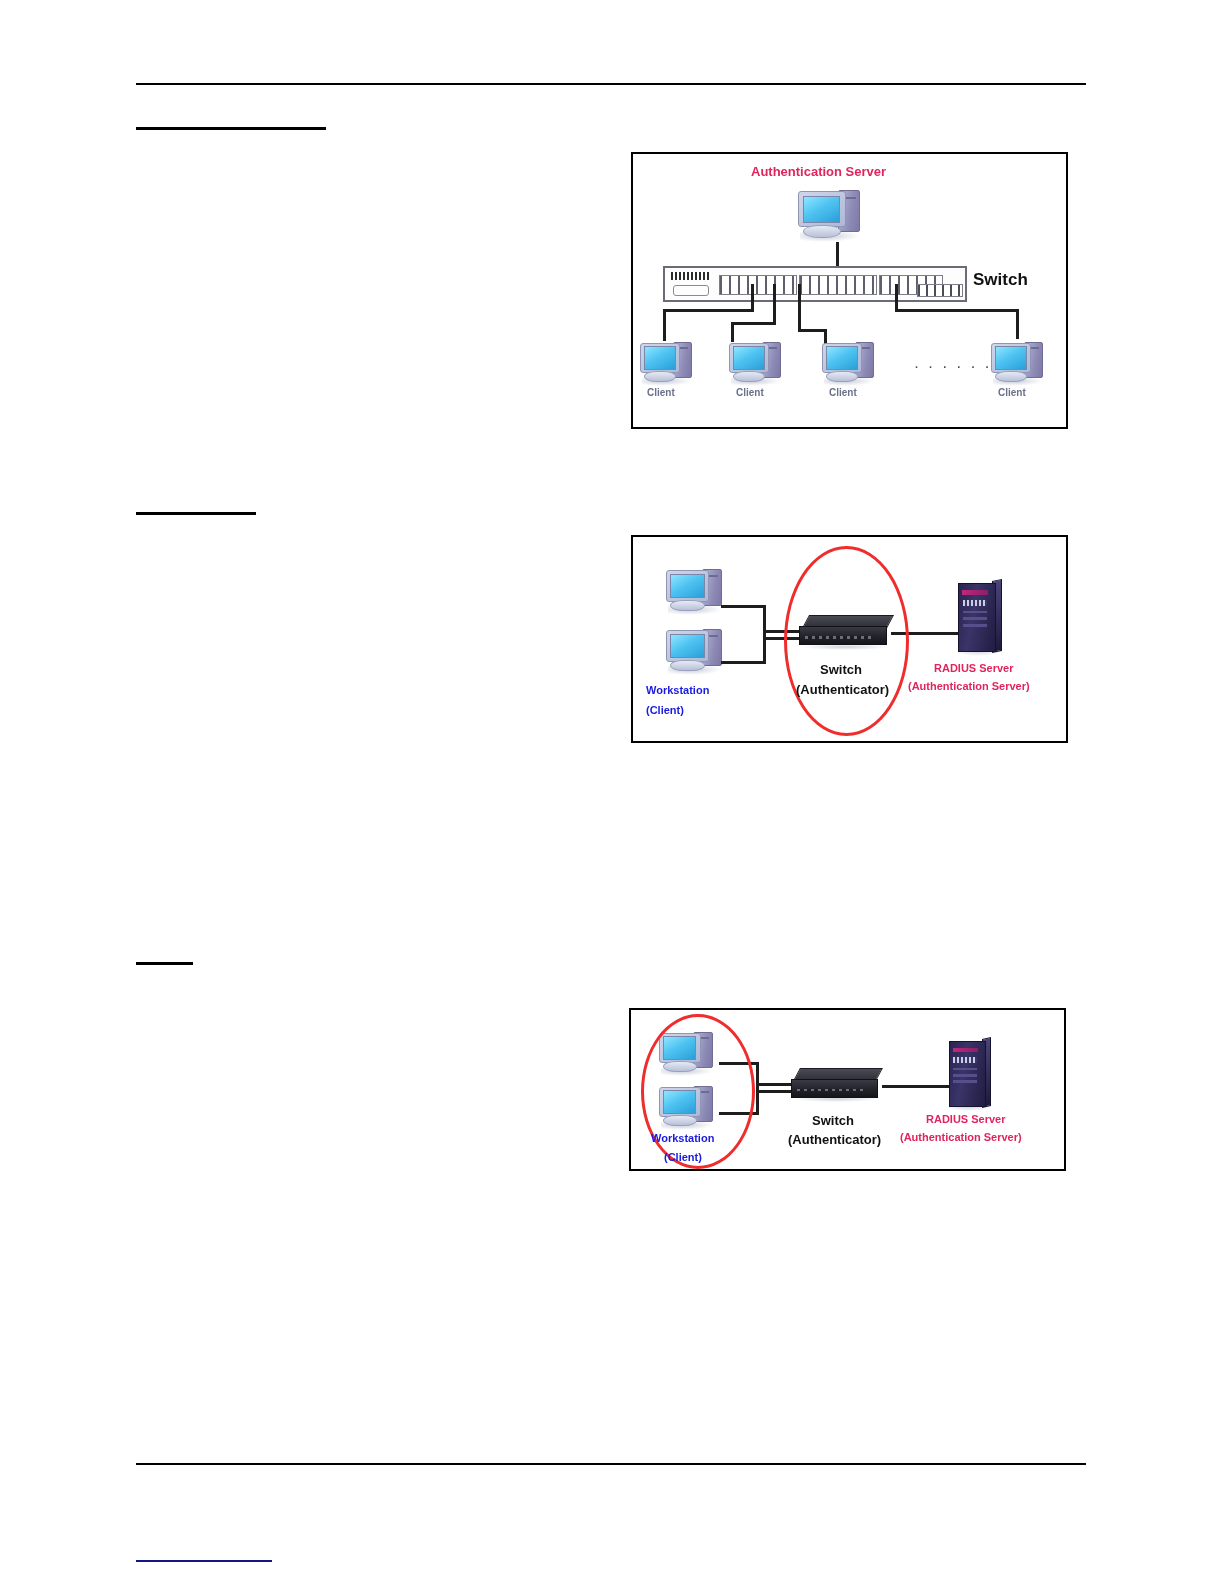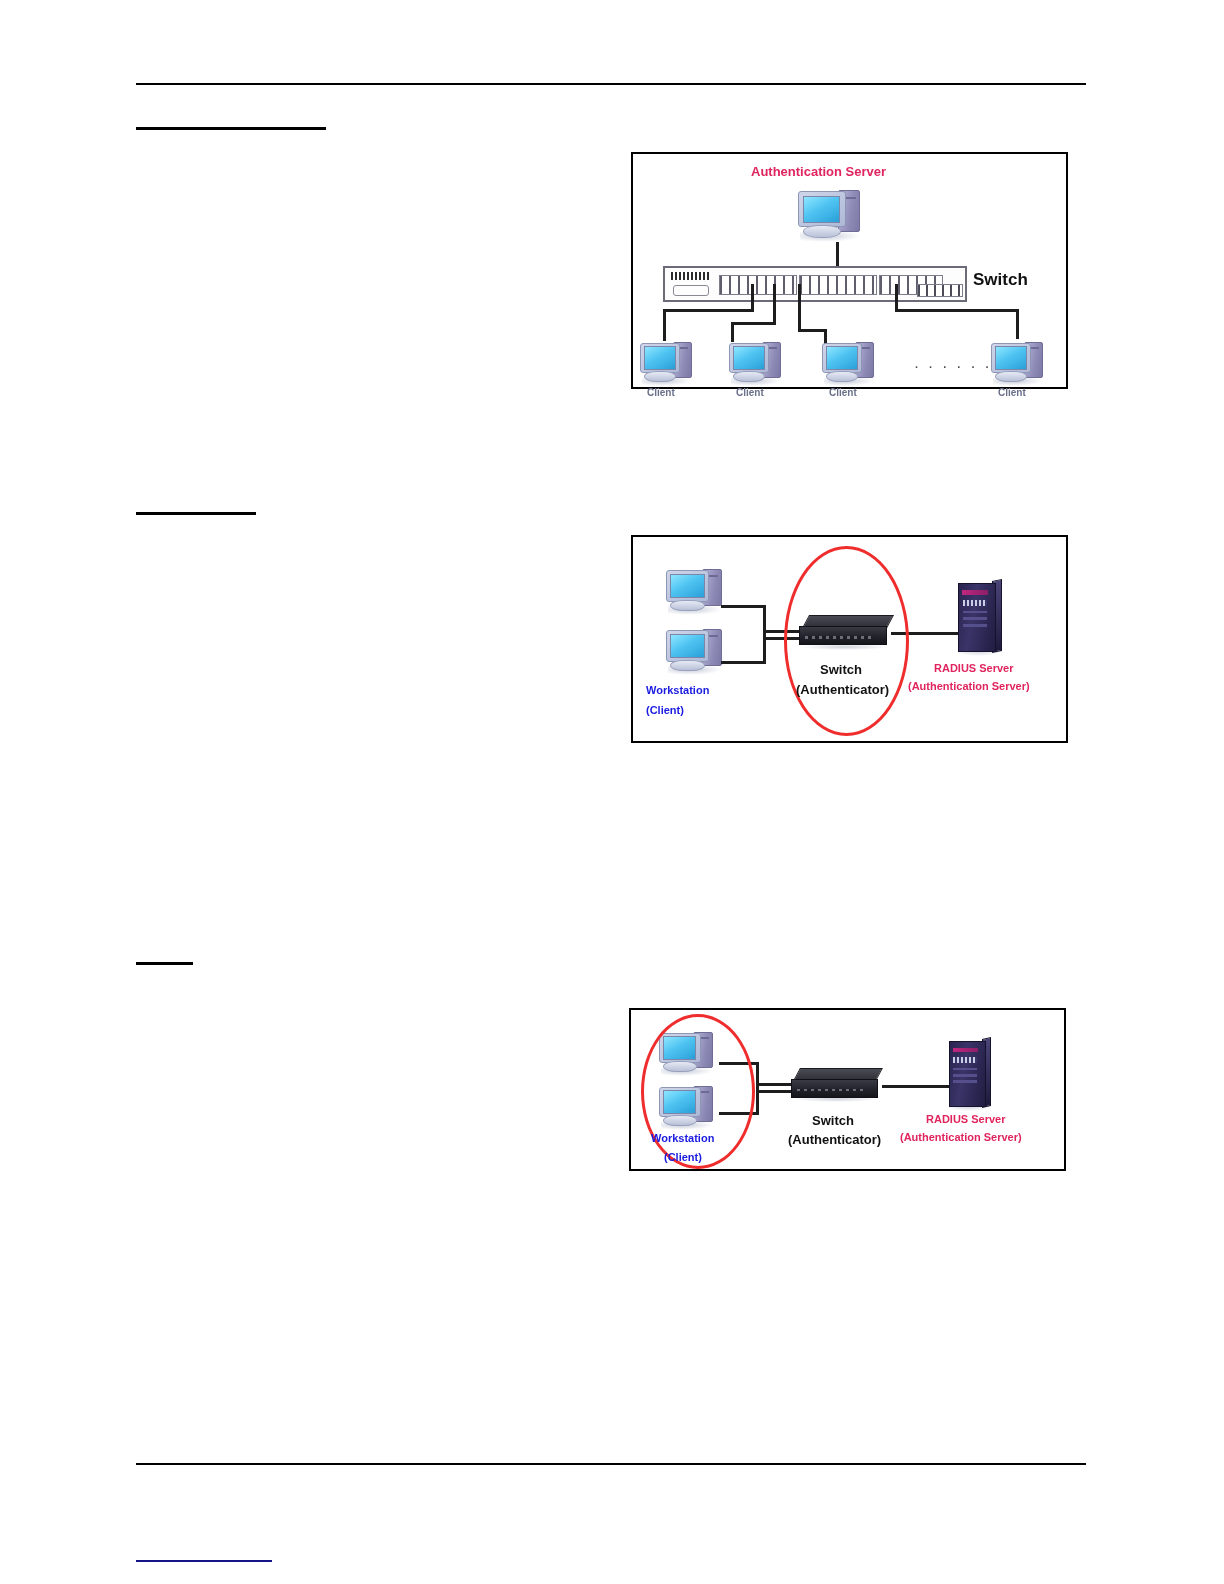--- a/index.html
+++ b/index.html
@@ -36,21 +36,21 @@
   #body-2{top:538px;height:400px;}
   #body-3{top:988px;height:440px;}
 
   
   #footer-link{position:absolute;left:136px;top:1560px;width:136px;}
   #footer-link .ltext{font-size:13px;color:#ffffff;white-space:nowrap;line-height:14px;}
   #footer-link .lline{height:2px;background:#151585;width:136px;}
 
   
   .figure{position:absolute;border:2px solid #000;background:#fff;box-sizing:border-box;}
-  #figure-1{left:631px;top:152px;width:437px;height:237px;}
+  #figure-1{left:631px;top:152px;width:437px;height:277px;}
   #figure-2{left:631px;top:535px;width:437px;height:208px;}
   #figure-3{left:629px;top:1008px;width:437px;height:163px;}
   .figcanvas{position:absolute;inset:0;}
 
   
   .lbl{position:absolute;font-family:"Liberation Sans", sans-serif;
        font-weight:bold;white-space:nowrap;}
   .lbl-red{color:#e0245e;}
   .lbl-blue{color:#1a1ae0;}
   .lbl-black{color:#111;}

